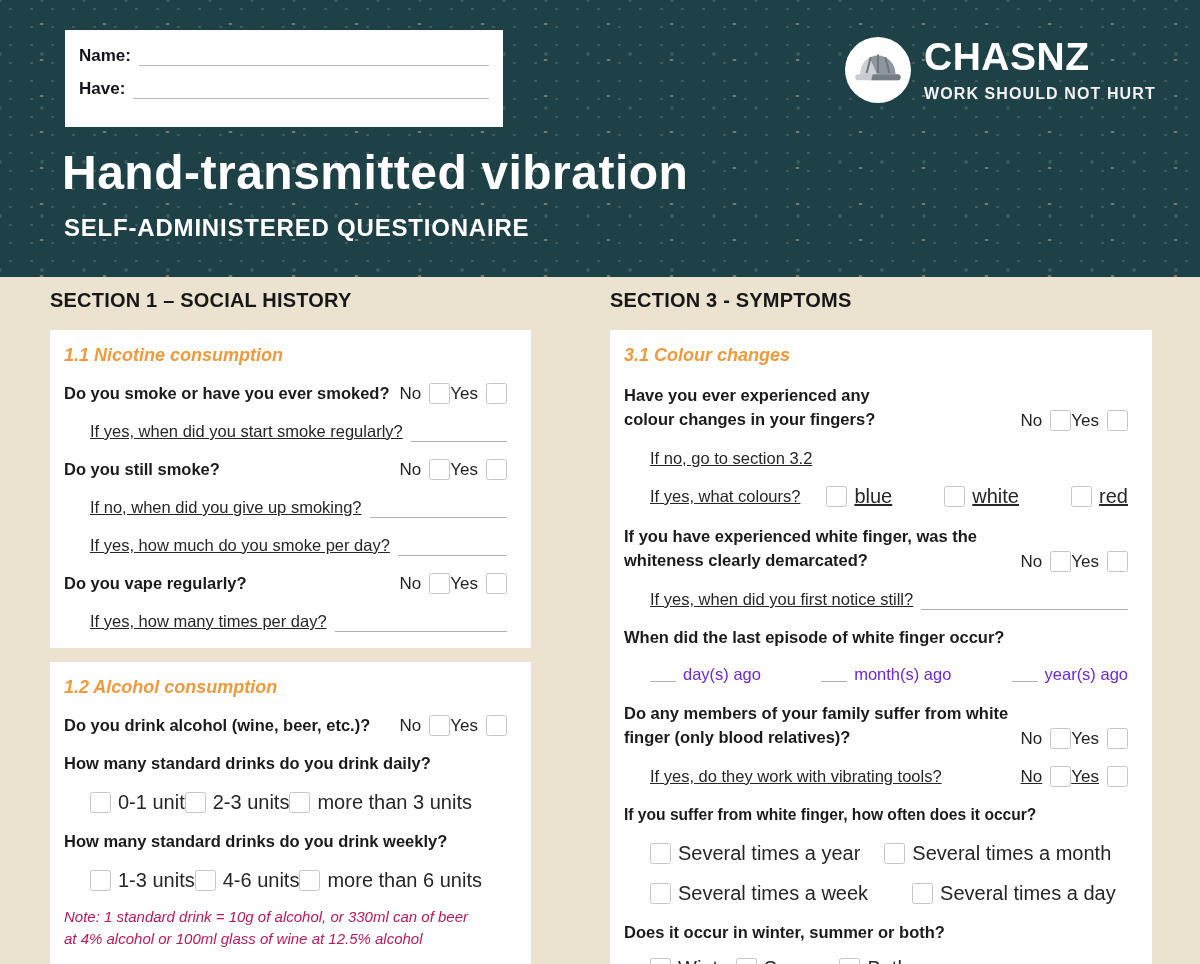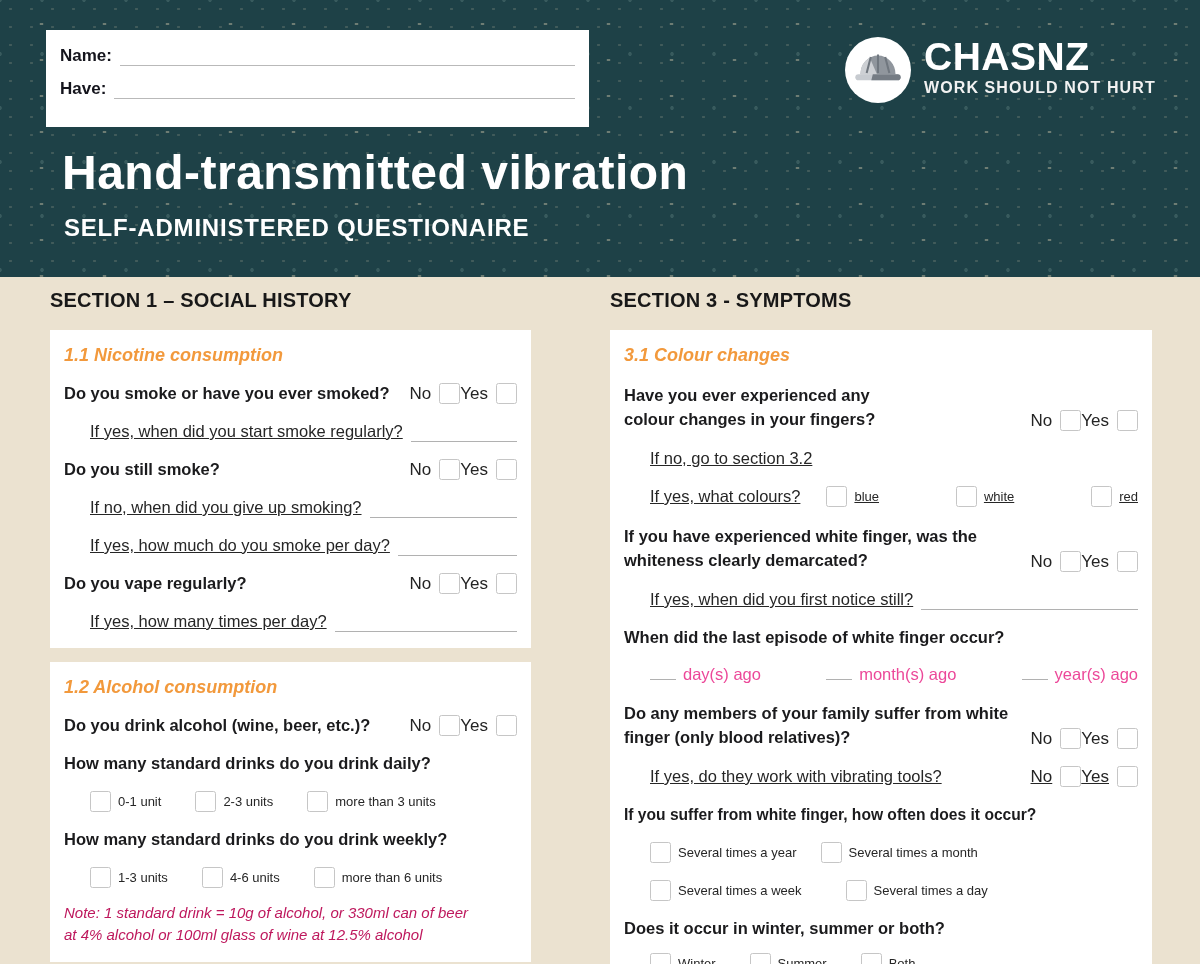--- a/index.html
+++ b/index.html
@@ -15,68 +15,68 @@
     position:absolute; left:0; top:0; width:1200px; height:277px;
     background-color:#1e4147;
     background-image:
       radial-gradient(rgba(228,214,182,0.40) 1.7px, transparent 2.3px),
       radial-gradient(rgba(228,214,182,0.18) 1.1px, transparent 1.7px),
       radial-gradient(rgba(150,180,175,0.22) 1.4px, transparent 2.0px);
     background-size:63px 36px, 21px 18px, 42px 54px;
     background-position:10px 6px, 0 0, 21px 27px;
   }
   .namebox {
-    position:absolute; left:46px; top:30px; width:543px; height:97px;
+    position:absolute; left:65px; top:30px; width:438px; height:97px;
     background:#ffffff; padding:16px 14px 12px 14px;
   }
   .namerow { display:flex; align-items:flex-end; margin-bottom:13px; }
   .namerow .lbl { font-weight:bold; font-size:17px; color:#14141c; line-height:20px; }
   .hline { flex:1; border-bottom:1.4px solid #b9b9b9; height:16px; margin-left:8px; }
   .logo { position:absolute; left:845px; top:37px; display:flex; align-items:flex-start; }
   .logo svg { display:block; }
   .logotext { margin-left:13px; }
   .brand { font-size:39px; font-weight:800; color:#ffffff; line-height:40px; letter-spacing:0.5px; }
-  .tagline { font-size:16px; font-weight:bold; color:#f2f2f2; letter-spacing:1.1px; margin-top:2px; }
+  .tagline { font-size:16px; font-weight:bold; color:#f2f2f2; letter-spacing:1.1px; margin-top:8px; }
   .bigtitle {
     position:absolute; left:62px; top:146px;
     font-size:48px; font-weight:800; color:#ffffff; letter-spacing:0.5px; line-height:54px;
   }
   .subtitle {
     position:absolute; left:64px; top:214px;
     font-size:24px; font-weight:800; color:#ffffff; letter-spacing:0.8px;
   }
   
   .col { position:absolute; top:288px; }
   .col-left  { left:50px;  width:481px; }
   .col-right { left:610px; width:542px; }
   .sec-title { font-size:20px; font-weight:800; color:#181818; letter-spacing:0.2px; line-height:24px; margin-bottom:18px; }
-  .card { background:#ffffff; padding:14px 14px 16px 14px; }
+  .card { background:#ffffff; padding:14px 24px 16px 14px; }
   .card + .card { margin-top:14px; }
   .card-tall { min-height:700px; }
   .subhead { font-size:18px; font-weight:bold; font-style:italic; color:#f2993c; line-height:22px; }
   .row { margin-top:17px; }
   .qrow { display:flex; align-items:center; }
   .qrow2 { display:flex; align-items:flex-end; }
   .qb { font-weight:bold; font-size:16.5px; color:#1b1b1d; line-height:21px; }
   .qb2 { font-weight:bold; font-size:16.5px; color:#1b1b1d; line-height:24px; }
   .qb-fit { font-size:15.6px; }
   .noyes { margin-left:auto; display:flex; align-items:center; white-space:nowrap; }
   .noyes .w { font-size:17px; color:#242424; }
   .cb {
     width:21px; height:21px; background:#fff;
     border:1.5px solid #c6c6c6; border-radius:2.5px; flex:0 0 auto;
   }
   .noyes .cb { margin-left:8px; }
   .sub { padding-left:26px; display:flex; align-items:flex-end; font-size:16.5px; color:#262626; line-height:21px;text-decoration:underline; }
   .wline { flex:1; border-bottom:1.3px solid #b1b1b1; height:15px; margin-left:8px; }
-  .optrow { display:flex; padding-left:26px; gap:34px; }
-  .opt { display:flex; align-items:center; font-size:13px; color:#262626; white-space:nowrap; }
+  .optrow { display:flex; padding-left:26px; }
+  .opt { display:flex; align-items:center; font-size:20px; color:#262626; white-space:nowrap; }
   .opt .cb { margin-right:7px; }
   .spreadrow { display:flex; justify-content:space-between; padding-left:26px; }
-  .unit { display:flex; align-items:flex-start; font-size:16.5px; color:#ec4899; }
+  .unit { display:flex; align-items:center; font-size:16.5px; color:#6d28d9; }
   .sline { width:26px; border-bottom:1.3px solid #b1b1b1; height:15px; margin-right:7px; }
   .colourspread { flex:1; display:flex; justify-content:space-between; margin-left:26px; }
   .note { margin-top:14px; font-style:italic; font-size:15px; color:#be185d; line-height:22px; }
 </style>
 </head>
 <body>
 
 <div class="page">
 
   <div class="header">

